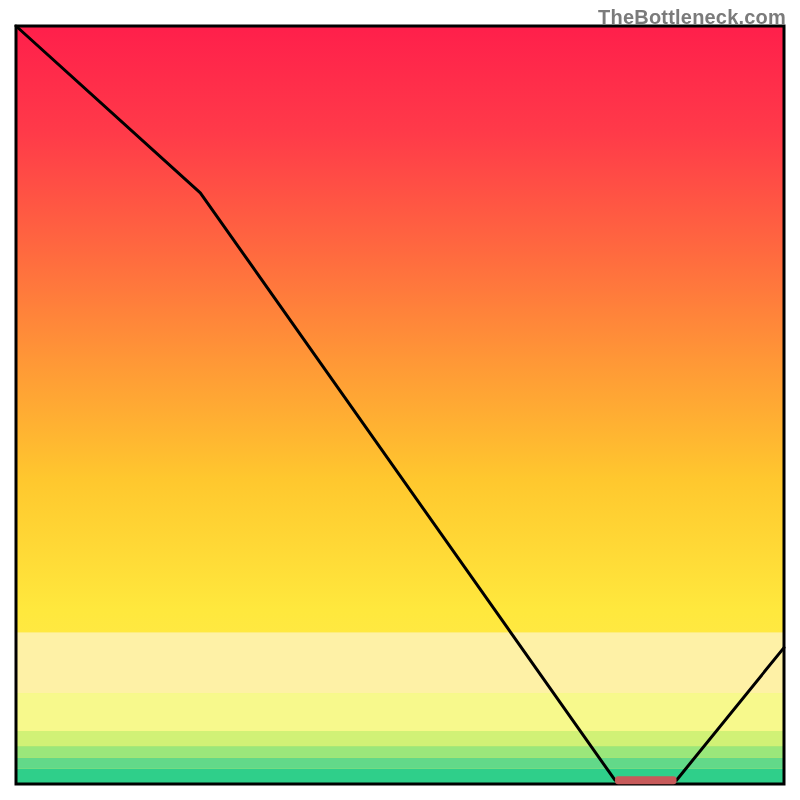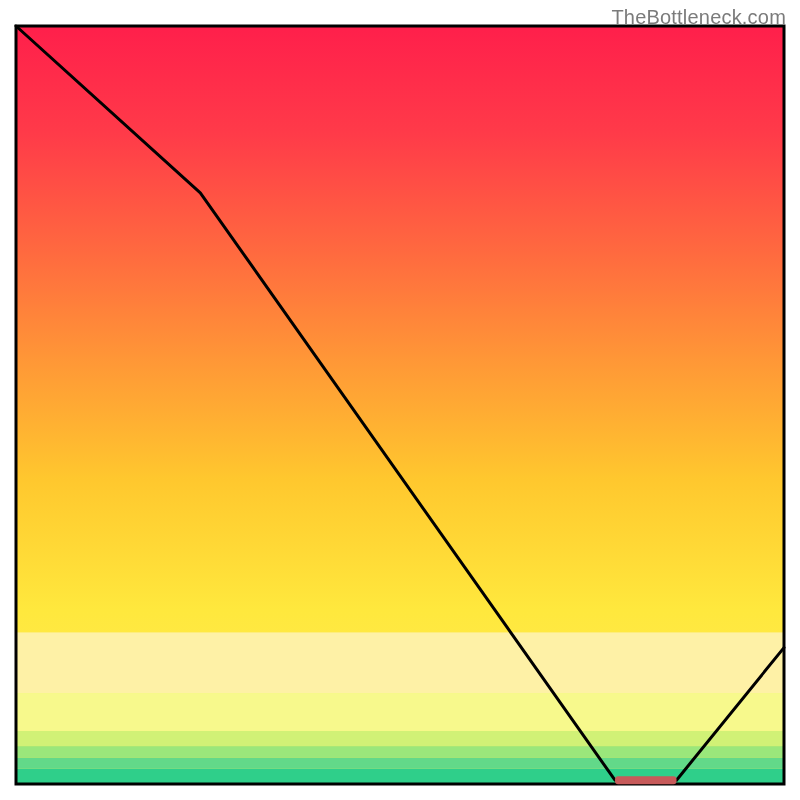--- a/index.html
+++ b/index.html
@@ -6,20 +6,21 @@
     margin: 0;
     padding: 0;
     width: 800px;
     height: 800px;
     background: #ffffff;
   }
   .chart-wrap {
     position: relative;
     width: 800px;
     height: 700px;
+    font-weight: bold;
   }
   svg {
     display: block;
   }
   .watermark {
     position: absolute;
     top: 6px;
     right: 14px;
     font-family: Verdana, Geneva, sans-serif;
     font-size: 20px;

